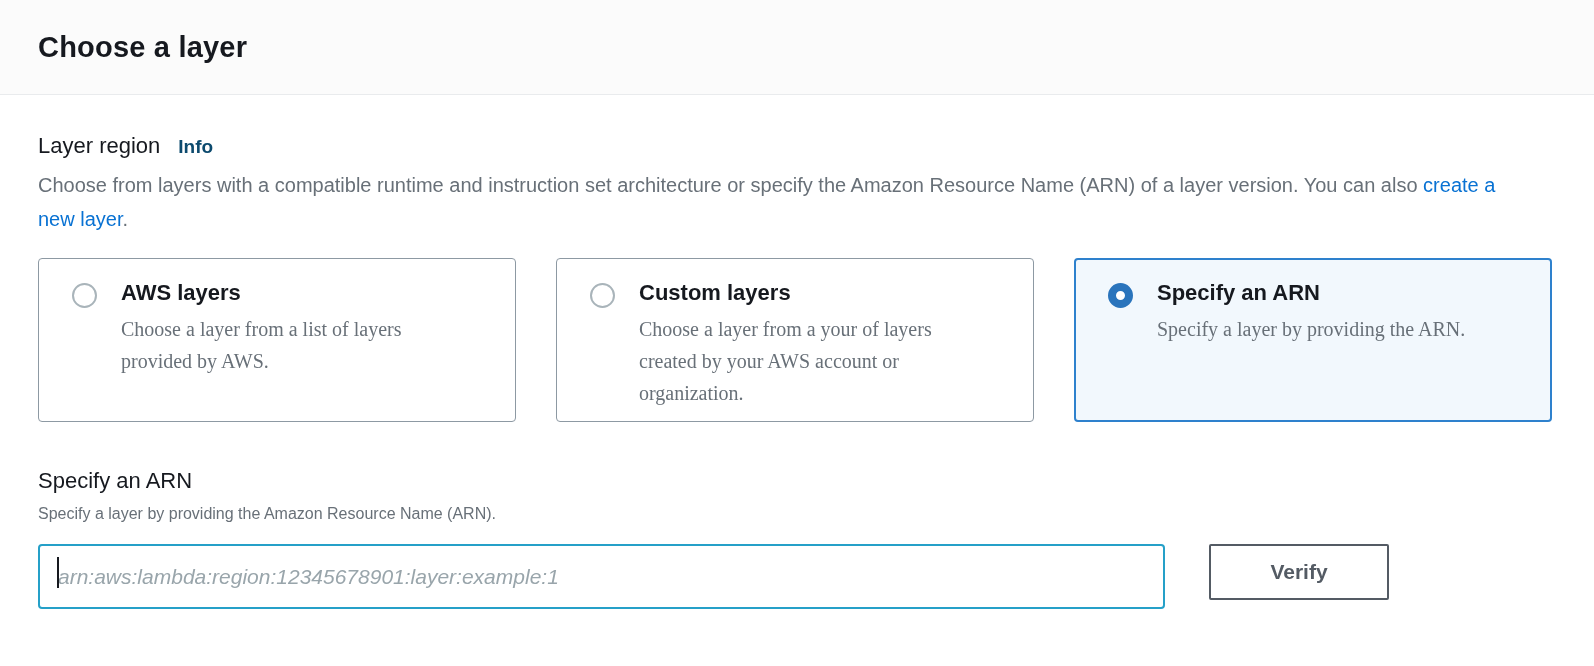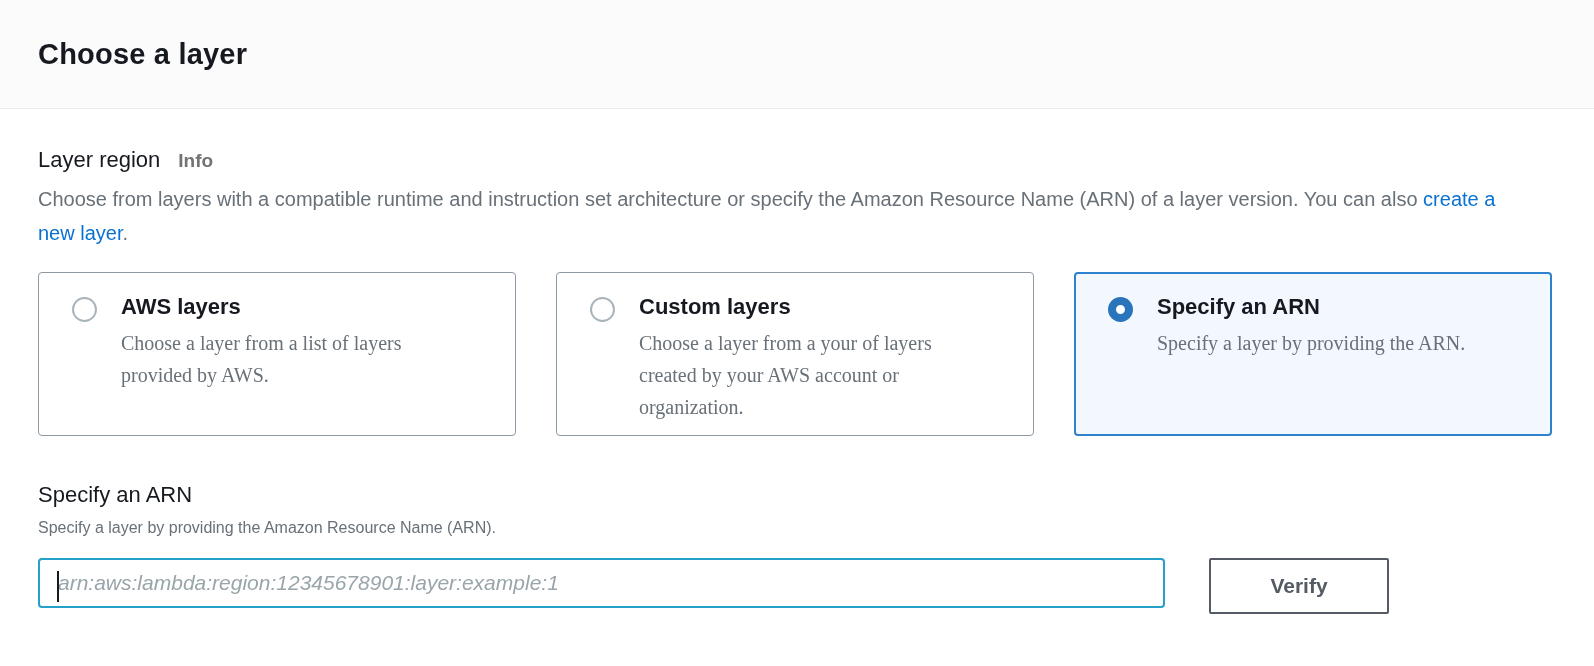--- a/index.html
+++ b/index.html
@@ -3,21 +3,21 @@
 <meta charset="utf-8">
 <style>
   * { margin: 0; padding: 0; box-sizing: border-box; }
   html, body {
     width: 1594px; height: 666px;
     background: #ffffff;
     font-family: "Liberation Sans", sans-serif;
     overflow: hidden;
   }
   .header {
-    height: 109px;
+    height: 95px;
     background: #fbfbfb;
     border-bottom: 1px solid #e9ebed;
     display: flex;
     align-items: center;
     padding: 0 38px;
   }
   .header h1 {
     font-size: 29px;
     font-weight: bold;
     color: #16191f;
@@ -26,21 +26,21 @@
   .content { padding: 38px 38px 0 38px; }
 
   .field-label-row { display: flex; align-items: baseline; }
   .field-label {
     font-size: 22px;
     color: #16191f;
   }
   .info-link {
     font-size: 19px;
     font-weight: bold;
-    color: #737373;
+    color: #0c4a6e;
     margin-left: 18px;
     text-decoration: none;
     cursor: pointer;
   }
   .field-desc {
     margin-top: 9px;
     font-size: 20px;
     line-height: 34px;
     color: #687078;
     max-width: 1470px;
@@ -106,21 +106,21 @@
     color: #687078;
   }
   .arn-row {
     margin-top: 21px;
     display: flex;
     align-items: flex-start;
   }
   .arn-input-wrap { position: relative; }
   .arn-input {
     width: 1127px;
-    height: 50px;
+    height: 65px;
     border: 2px solid #25a0c8;
     border-radius: 4px;
     padding: 0 16px 0 18px;
     font-family: "Liberation Sans", sans-serif;
     font-size: 21px;
     color: #16191f;
     outline: none;
     background: #ffffff;
   }
   .arn-input::placeholder {

